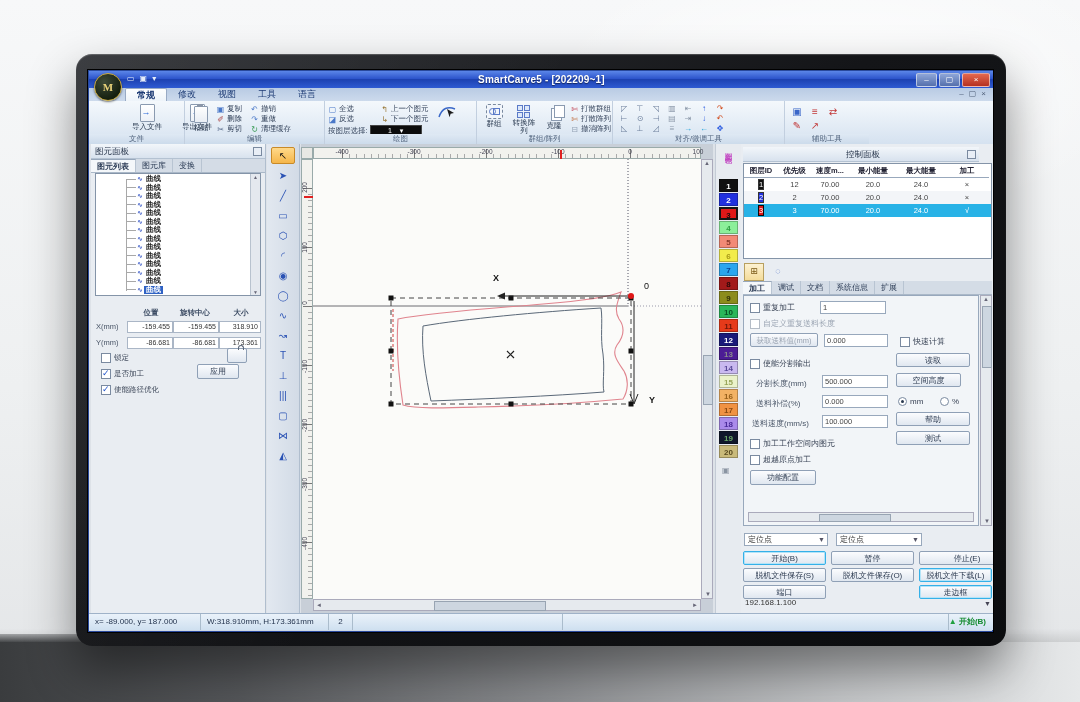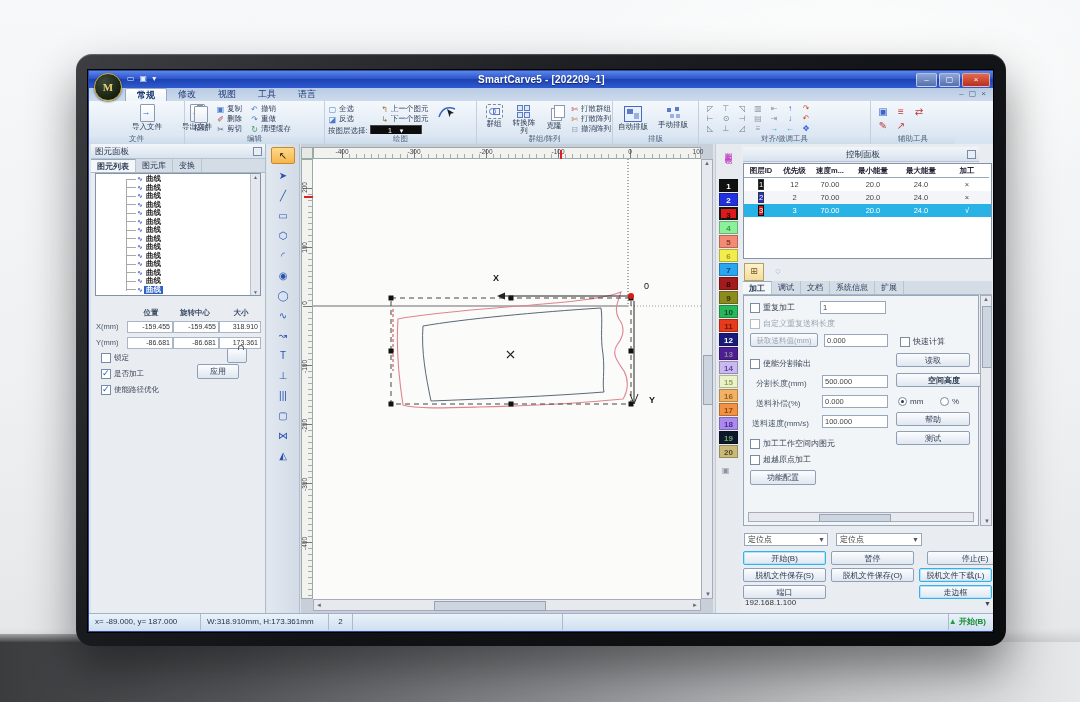--- a/index.html
+++ b/index.html
@@ -381,36 +381,20 @@
           </div>
 
           <div class="sm">
             <span class="gi" style="color: rgb(148, 162, 180);">⊟</span>
             <span>撤消阵列</span>
           </div>
         </div>
       <div class="glabel">群组/阵列</div>
     </div>
 
-    <div class="rgroup" style="width:86px;">
-      <div style="display:flex;gap:6px;">
-
-          <div class="bigbtn drop" style="width:34px;">
-            <span class="licon autoi"></span>
-            <span>自动排版</span>
-              <span class="caret">▾</span>
-          </div>
-
-          <div class="bigbtn" style="width:34px;">
-            <span class="licon mani"></span>
-            <span>手动排版</span>
-          </div>
-        </div>
-      <div class="glabel">排版</div>
-    </div>
 
     <div class="rgroup" style="width:172px;">
       <div class="icongrid">
 
       <span class="gi" style="color: rgb(112, 130, 158);">◸</span>
             <span class="gi" style="color: rgb(112, 130, 158);">⊤</span>
             <span class="gi" style="color: rgb(112, 130, 158);">◹</span>
             <span class="gi" style="color: rgb(138, 151, 168);">▥</span>
             <span class="gi" style="color: rgb(138, 151, 168);">⇤</span>
             <span class="gi" style="color: rgb(42, 90, 224);">↑</span>
@@ -770,21 +754,21 @@
           <span class="chk"></span>
               <span>快速计算</span>
         </div>
         <div class="chkrow" style="left:6px;top:62px;">
           <span class="chk"></span>
               <span>使能分割输出</span>
         </div>
         <div class="btn" style="position:absolute;left:152px;top:57px;width:74px;height:14px;line-height:13px;">读取</div>
         <span class="flabel" style="left:12px;top:82px;">分割长度(mm)</span>
         <span class="inp" style="left:78px;top:79px;width:60px;">500.000</span>
-        <div class="btn" style="position:absolute;left:152px;top:77px;width:96px;height:14px;line-height:13px;font-weight:bold;">空间高度</div>
+        <div class="btn" style="position:absolute;left:152px;top:77px;width:65px;height:14px;line-height:13px;">空间高度</div>
         <span class="flabel" style="left:12px;top:102px;">送料补偿(%)</span>
         <span class="inp" style="left:78px;top:99px;width:60px;">0.000</span>
         <div class="chkrow" style="left:154px;top:101px;">
           <span class="radio on"></span>
               <span>mm</span>
         </div>
         <div class="chkrow" style="left:196px;top:101px;">
           <span class="radio"></span>
               <span>%</span>
         </div>
@@ -809,21 +793,21 @@
 
       <div class="ddl" style="left:3px;top:389px;width:84px;">
         <span>定位点</span><span class="dc">▼</span>
       </div>
       <div class="ddl" style="left:95px;top:389px;width:86px;">
         <span>定位点</span><span class="dc">▼</span>
       </div>
 
       <div class="btn hl mbtn" style="left:2px;top:407px;width:83px;">开始(B)</div>
       <div class="btn mbtn" style="left:90px;top:407px;width:83px;">暂停</div>
-      <div class="btn mbtn" style="left:178px;top:407px;width:96px;margin-left:8px;">停止(E)</div>
+      <div class="btn mbtn" style="left:178px;top:407px;width:96px;">停止(E)</div>
       <div class="btn mbtn" style="left:2px;top:424px;width:83px;">脱机文件保存(S)</div>
       <div class="btn mbtn" style="left:90px;top:424px;width:83px;">脱机文件保存(O)</div>
       <div class="btn hl mbtn" style="left:178px;top:424px;width:73px;">脱机文件下载(L)</div>
       <div class="btn mbtn" style="left:2px;top:441px;width:83px;">端口</div>
       <div class="btn hl mbtn" style="left:178px;top:441px;width:73px;">走边框</div>
       <div class="iprow">
         <span>192.168.1.100</span><span class="dc">▼</span>
       </div>
     </div>
   </div>

